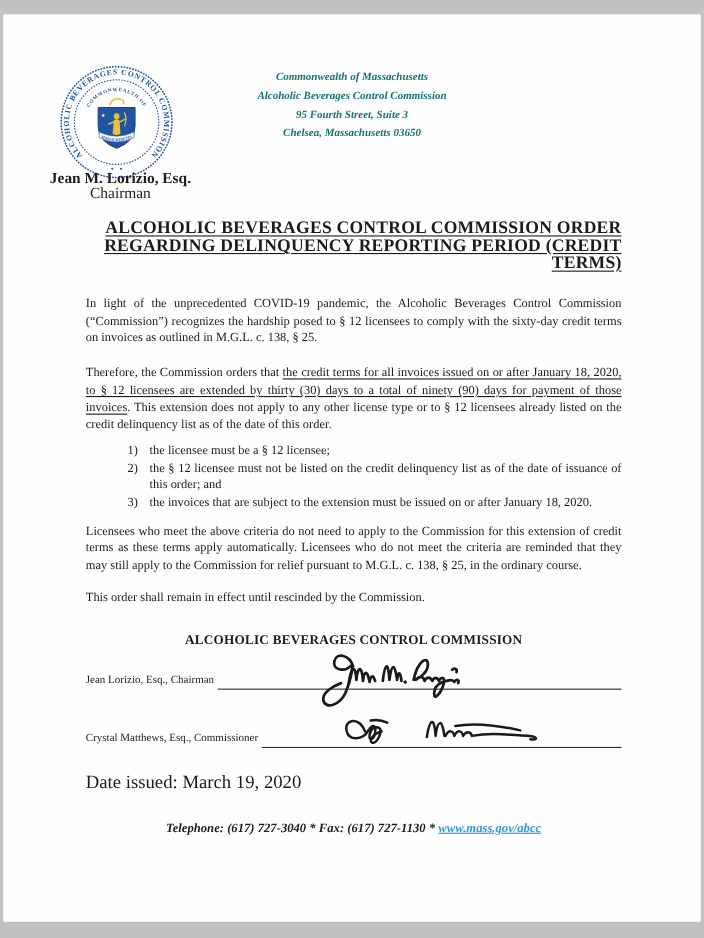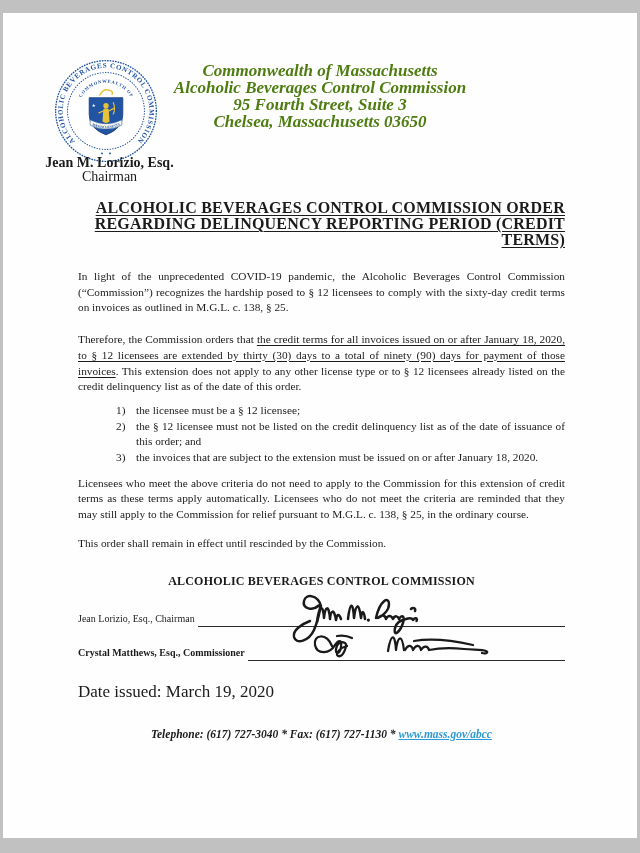--- a/index.html
+++ b/index.html
@@ -12,35 +12,35 @@
     overflow:hidden;
   }
   .page{
     position:absolute;left:3px;top:13px;width:634px;height:825px;
     background:#fefefe;
   }
   .header{position:relative;height:177px;}
   .seal{position:absolute;left:50px;top:45px;width:106px;height:106px;}
   .chairman{position:absolute;left:25px;top:143px;width:163px;text-align:center;font-size:14px;line-height:14px;}
   .chairman .name{font-weight:bold;}
-  .letterhead{position:absolute;left:0;right:0;top:49px;text-align:center;font-weight:bold;font-style:italic;font-size:17px;line-height:17px;color:#4d7c0f;}
+  .letterhead{position:absolute;left:0;right:0;top:49px;text-align:center;font-weight:bold;font-style:italic;font-size:10px;line-height:17px;color:#0f766e;}
   .content{padding:0 72px 0 75px;}
   .order-title{margin-top:10px;text-align:right;font-weight:bold;font-size:16px;line-height:16px;text-decoration:underline;text-underline-offset:2px;letter-spacing:0.2px;}
   .para{font-size:11.3px;line-height:15.7px;text-align:justify;margin:0;}
   .u{text-decoration:underline;text-underline-offset:2px;}
   .mt21{margin-top:21px;} .mt16{margin-top:16px;} .mt13{margin-top:13px;}
   .mt12{margin-top:12px;} .mt10{margin-top:10px;}
   .criteria{margin:8px 0 0 38px;}
   .list-row{display:flex;font-size:11.3px;line-height:15.7px;}
   .list-num{flex:none;width:20px;}
   .list-text{flex:1;text-align:justify;}
   .commission-heading{margin-top:21px;text-align:center;font-weight:bold;font-size:12px;line-height:16px;letter-spacing:0.2px;}
   .sig-row{position:relative;display:flex;align-items:flex-end;height:22px;font-size:10px;line-height:14px;}
   .sig-row.first{margin-top:16px;}
-  .sig-row.second{margin-top:12px;font-weight:bold;}
+  .sig-row.second{margin-top:31px;}
   .sig-label{white-space:nowrap;padding-bottom:1px;}
   .sig-line{flex:1;border-bottom:1.2px solid #2a2a2a;height:2px;margin-left:3px;}
   .sig-svg{position:absolute;pointer-events:none;}
   .sig-svg.one{left:210px;top:-16px;width:160px;height:58px;}
   .sig-svg.two{left:230px;top:-12px;width:197px;height:40px;}
   .date-line{margin-top:23px;font-size:17px;line-height:16px;}
   .footer{margin-top:27px;text-align:center;font-style:italic;font-weight:bold;font-size:11.5px;line-height:15px;}
   .footer .link{color:#2d9bd8;text-decoration:underline;font-weight:bold;}
 </style>
 </head>

